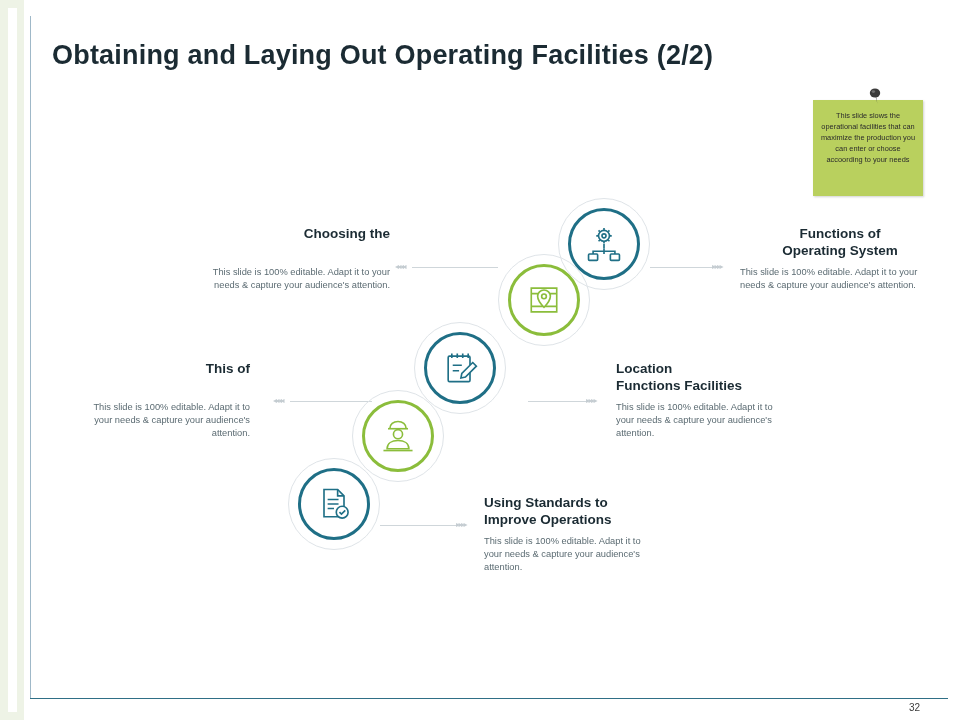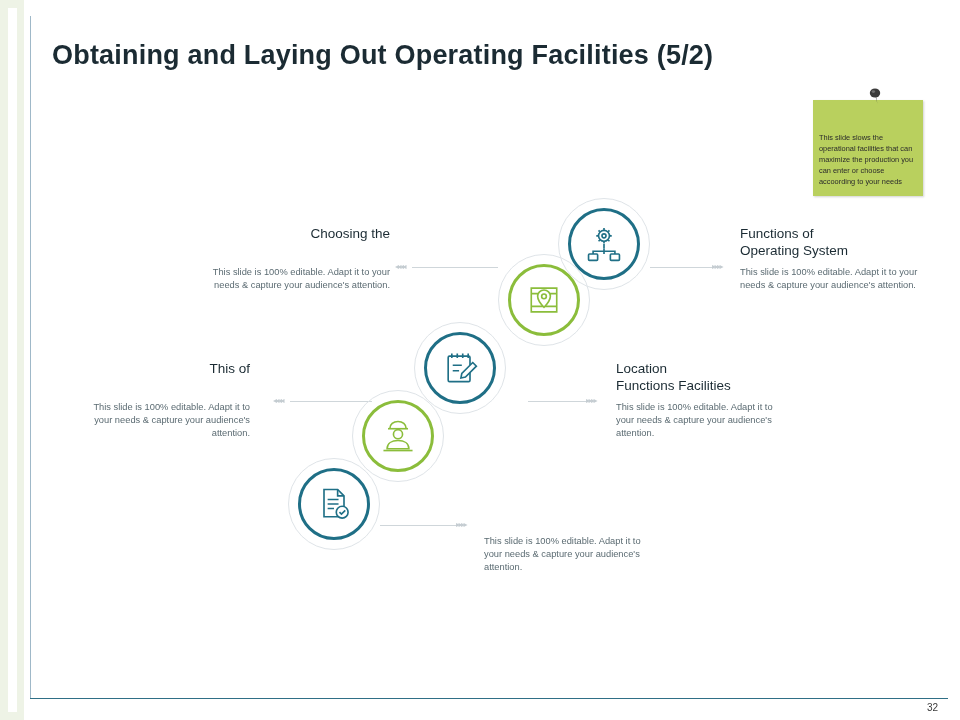--- a/index.html
+++ b/index.html
@@ -59,43 +59,44 @@
     top: 40px;
     font-size: 27px;
     font-weight: bold;
     color: #1b2b33;
     letter-spacing: 0.2px;
     white-space: nowrap;
   }
   
   .page-number {
     position: absolute;
-    right: 22px;
+    right: 40px;
     top: 702px;
     font-size: 10px;
     color: #3c3c3c;
   }
   
   .sticky {
     position: absolute;
     left: 813px;
     top: 100px;
     width: 110px;
     height: 96px;
     background: #b9d05e;
     box-shadow: 1px 1px 2px rgba(0,0,0,0.18);
   }
   .sticky-text {
     position: absolute;
     left: 6px;
-    top: 32px;
+    top: 10px;
     width: 98px;
     font-size: 7.4px;
     line-height: 11px;
     color: #2b2b2b;
+    text-align: center;
   }
   .pin {
     position: absolute;
     left: 868px;
     top: 88px;
     width: 14px;
     height: 16px;
   }
   
   .node {
@@ -115,21 +116,21 @@
     border: 3px solid #1f6f86;
   }
   .node-green {
     border: 3px solid #8bbd3b;
   }
   .node svg { display: block; }
   
   .block-head {
     position: absolute;
     font-size: 13.5px;
-    font-weight: normal;
+    font-weight: bold;
     color: #1b2b33;
     line-height: 17px;
   }
   .block-body {
     position: absolute;
     font-size: 9.3px;
     color: #5b6b72;
     line-height: 13px;
   }
   .ta-right { text-align: right; }
@@ -153,21 +154,21 @@
 <body>
 
 <div class="slide">
 
   <div class="left-band">
     <div class="left-band-inner"></div>
   </div>
   <div class="left-rule"></div>
   <div class="bottom-rule"></div>
 
-  <div class="title">Obtaining and Laying Out Operating Facilities (5/2)</div>
+  <div class="title">Obtaining and Laying Out Operating Facilities (2/2)</div>
   <div class="page-number">32</div>
 
   <div class="sticky">
     <div class="sticky-text">This slide slows the operational  facilities that can maximize the production you can enter or choose accoording to your needs</div>
   </div>
   <div class="pin">
     <svg width="14" height="16" viewBox="0 0 14 16">
       <ellipse cx="7" cy="5" rx="5.2" ry="4.6" fill="#3b3b3b"></ellipse>
       <ellipse cx="5.4" cy="3.6" rx="1.7" ry="1.3" fill="#6f6f6f"></ellipse>
       <path d="M7.6 9 L9.4 15.6 L8.2 9.4 Z" fill="#3b3b3b"></path>
@@ -263,32 +264,36 @@
         </g>
       </svg>
     </span>
   </div>
 
   <div class="block-head ta-right" style="left:190px; top:225px; width:200px;">
     <div>Choosing the</div>
   </div>
   <div class="block-body ta-right" style="left:210px; top:266px; width:180px;">This slide is 100% editable. Adapt it to your needs &amp; capture your audience's attention.</div>
 
-  <div class="block-head ta-left" style="left:740px; top:225px; width:200px;">
+  <div class="block-head ta-left" style="left:740px; top:225px; width:200px;text-align:center;">
     <div>Functions of</div>
     <div>Operating System</div>
   </div>
   <div class="block-body ta-left" style="left:740px; top:266px; width:180px;">This slide is 100% editable. Adapt it to your needs &amp; capture your audience's attention.</div>
 
   <div class="block-head ta-right" style="left:70px; top:360px; width:180px;">
     <div>This of</div>
   </div>
   <div class="block-body ta-right" style="left:88px; top:401px; width:162px;">This slide is 100% editable. Adapt it to your needs &amp; capture your audience's attention.</div>
 
   <div class="block-head ta-left" style="left:616px; top:360px; width:200px;">
     <div>Location</div>
     <div>Functions Facilities</div>
   </div>
   <div class="block-body ta-left" style="left:616px; top:401px; width:175px;">This slide is 100% editable. Adapt it to your needs &amp; capture your audience's attention.</div>
 
+  <div class="block-head ta-left" style="left:484px; top:494px; width:220px;">
+    <div>Using Standards to</div>
+    <div>Improve Operations</div>
+  </div>
   <div class="block-body ta-left" style="left:484px; top:535px; width:175px;">This slide is 100% editable. Adapt it to your needs &amp; capture your audience's attention.</div>
 
 </div>
 
 </body></html>

